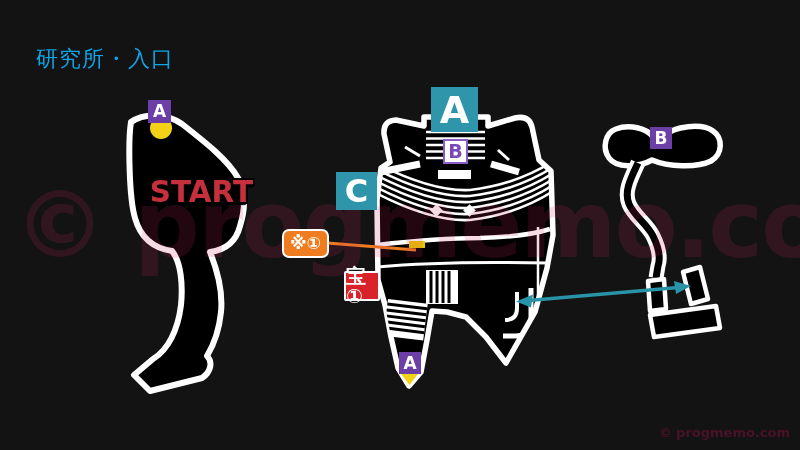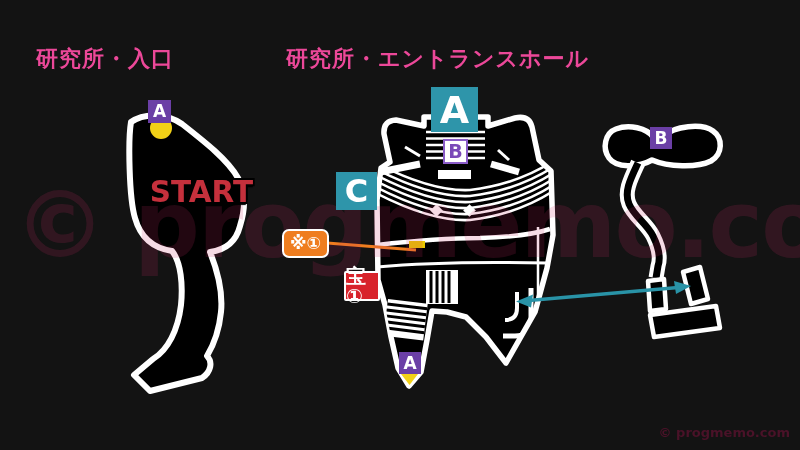--- a/index.html
+++ b/index.html
@@ -18,21 +18,21 @@
   }
   .wm-small{
     z-index:4;right:10px;top:425px;
     font-size:13px;font-weight:bold;color:#4a1228;
   }
   .title-main{
     z-index:3;left:35px;top:6px;
     font-size:27px;font-weight:bold;color:#fff;letter-spacing:2px;
   }
   .title-sub{
-    z-index:3;font-size:22px;font-weight:bold;color:#ec4899;letter-spacing:1px;
+    z-index:3;font-size:22px;font-weight:normal;color:#0ea5e9;letter-spacing:1px;
   }
   .title-sub.left{left:36px;top:44px;}
   .title-sub.center{left:286px;top:44px;}
   .start-label{
     z-index:3;left:147px;top:173px;
     font-size:31px;font-weight:bold;color:#c5303c;transform:scaleX(.95);
     text-shadow:-2px -2px 0 #000,2px -2px 0 #000,-2px 2px 0 #000,2px 2px 0 #000,0 3px 1px #000;
     letter-spacing:0px;
   }
   .marker{
@@ -150,21 +150,20 @@
     <g>
       <line x1="523" y1="301" x2="684" y2="287" stroke="#2993a7" stroke-width="3.4"></line>
       <polygon points="516,301.5 533,294.5 531,307.5" fill="#2993a7"></polygon>
       <polygon points="691,286 674,281 676,294" fill="#2993a7"></polygon>
     </g>
   </svg>
 
   <div class="abs wm-large">© progmemo.com</div>
 
   <div class="abs title-sub left">研究所・入口</div>
-  <div class="abs title-sub center">研究所・エントランスホール</div>
 
   <div class="abs start-label">START</div>
   <div class="abs marker purple m-left-a">A</div>
 
   <div class="abs marker teal m-big-a">A</div>
   <div class="abs marker m-small-b">B</div>
   <div class="abs marker teal m-c">C</div>
   <div class="abs marker purple m-bottom-a">A</div>
   <div class="abs anno memo">※①</div>
   <div class="abs anno treasure">宝①</div>

